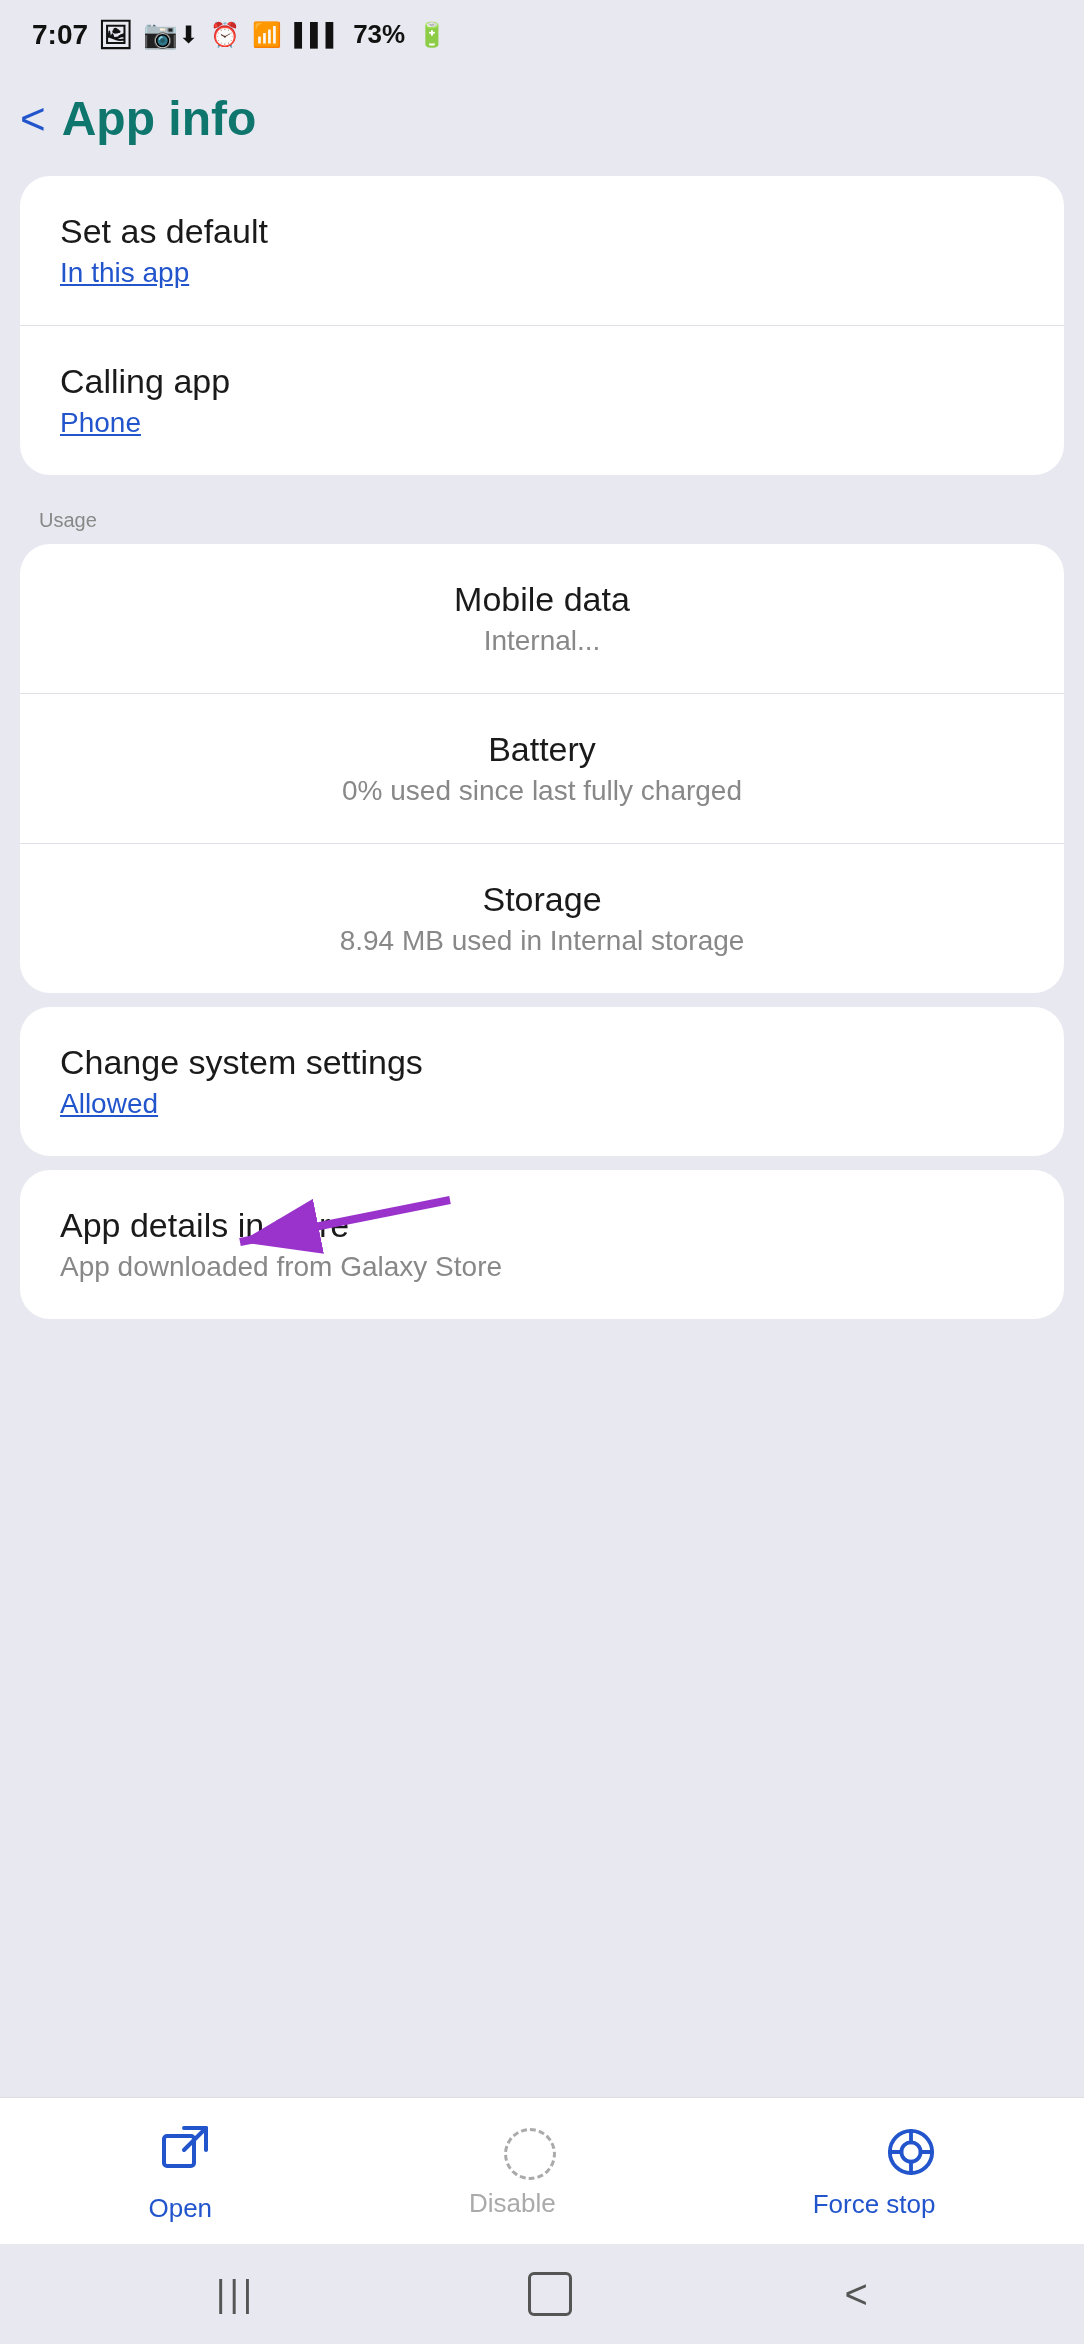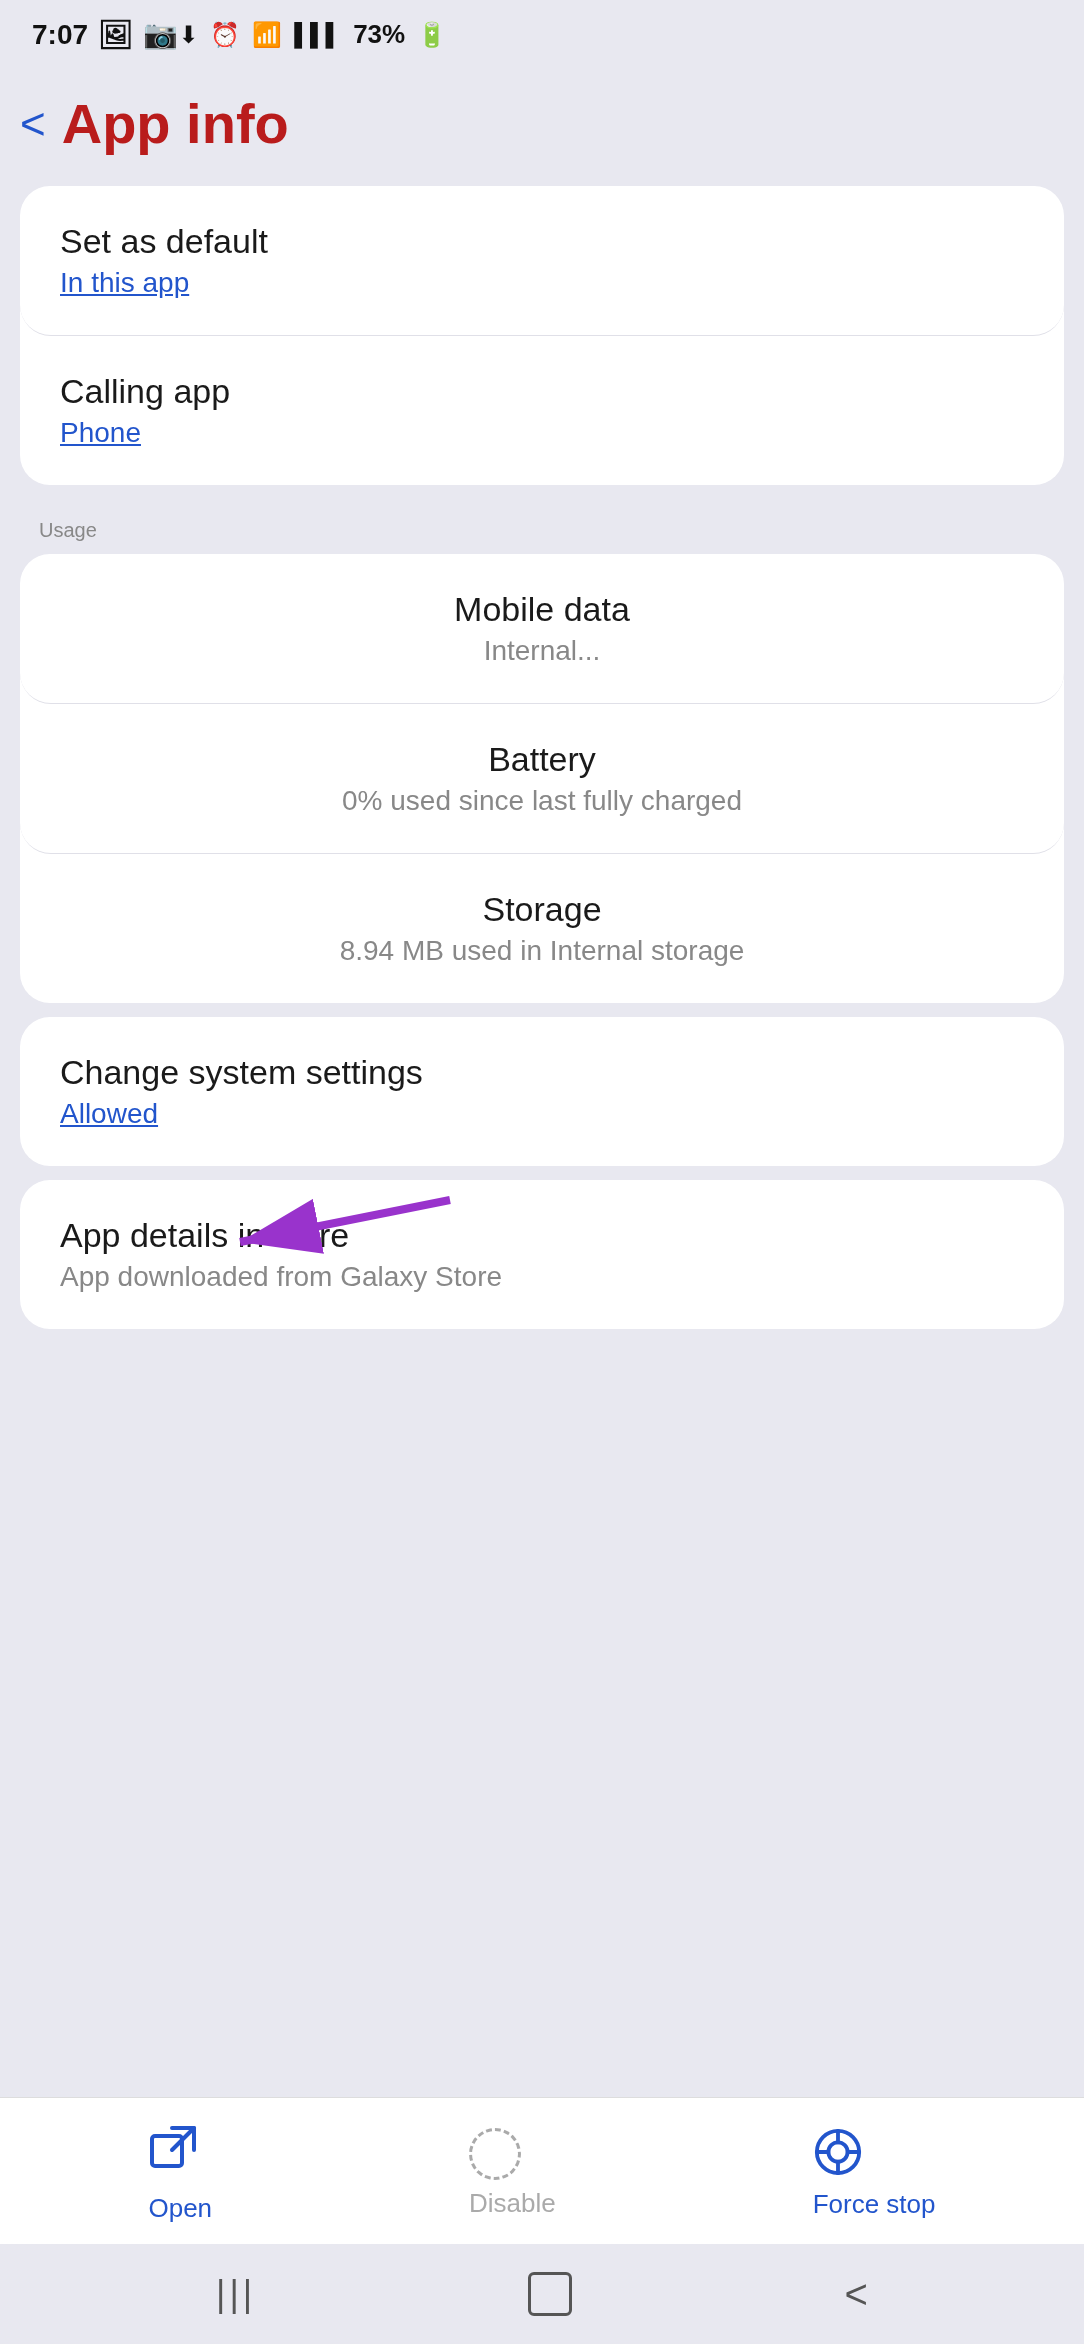--- a/index.html
+++ b/index.html
@@ -55,36 +55,35 @@
     }
 
     .back-btn {
       font-size: 44px;
       color: #2255cc;
       margin-right: 16px;
       line-height: 1;
     }
 
     .page-title {
-      font-size: 56px;
+      font-size: 48px;
       font-weight: 700;
-      color: #b91c1c;
+      color: #0f766e;
     }
 
     .card {
       background: #ffffff;
       border-radius: 30px;
       margin: 0 20px 14px 20px;
       overflow: hidden;
     }
 
     .card-item {
       padding: 36px 40px;
       border-bottom: 1px solid #e0e0e8;
-      border-radius: 31px;
     }
 
     .card-item:last-child {
       border-bottom: none;
     }
 
     .item-title {
       font-size: 34px;
       font-weight: 500;
       color: #1a1a1a;
@@ -118,21 +117,21 @@
       border-top: 1px solid #ddd;
       display: flex;
       justify-content: space-around;
       align-items: center;
       padding: 24px 20px 20px;
     }
 
     .nav-btn {
       display: flex;
       flex-direction: column;
-      align-items: flex-start;
+      align-items: flex-end;
       gap: 8px;
       cursor: pointer;
     }
 
     .nav-btn-icon {
       font-size: 46px;
       color: #2255cc;
     }
 
     .nav-btn-label {

